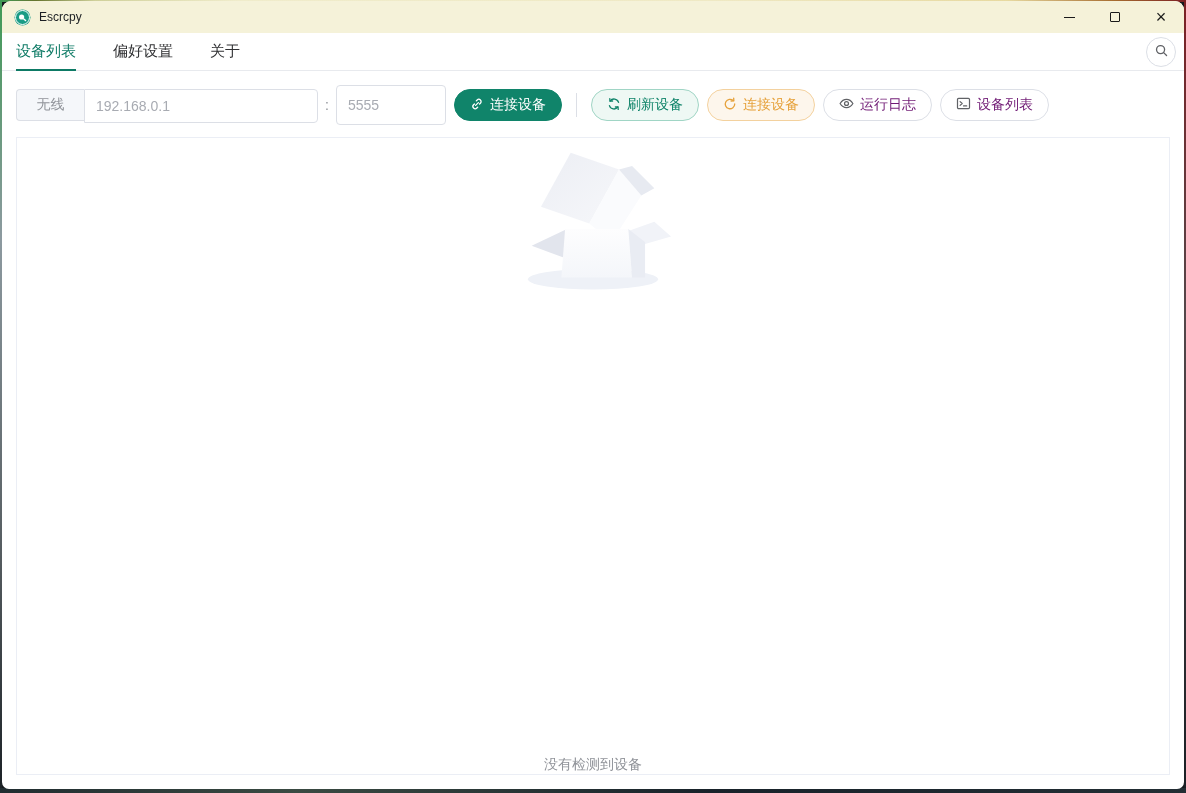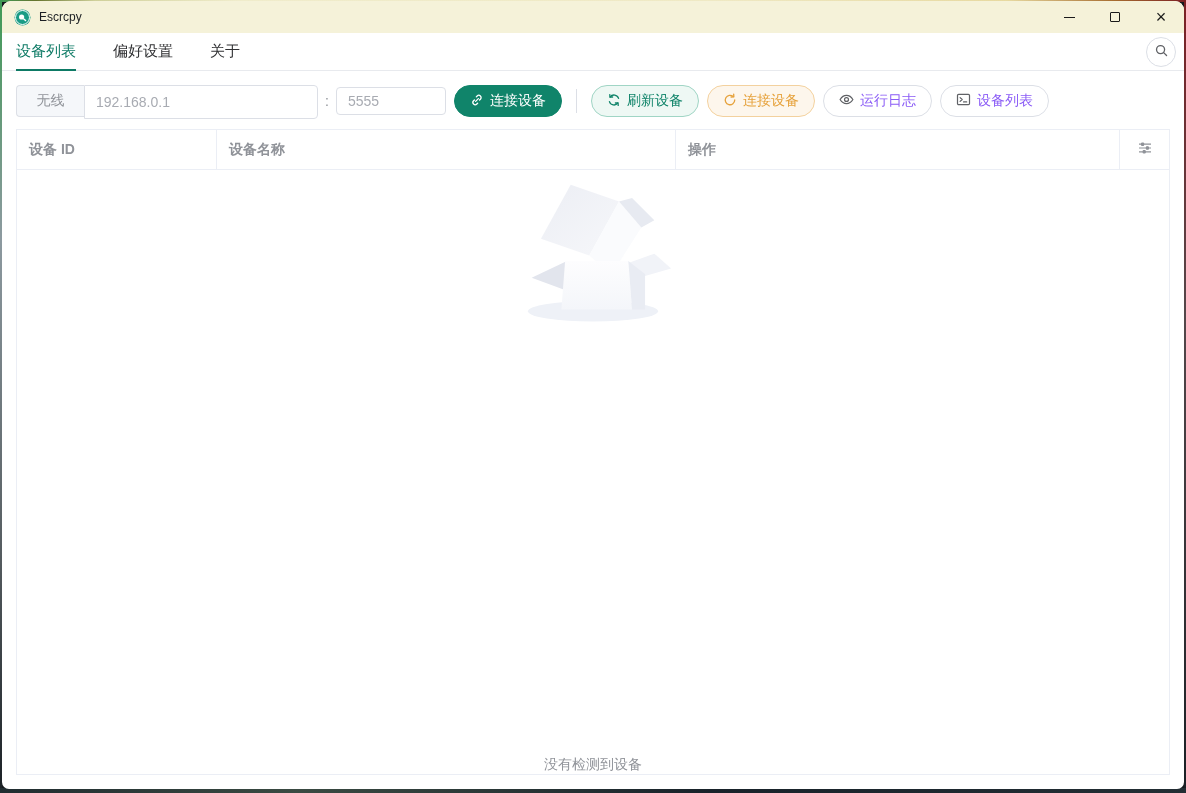--- a/index.html
+++ b/index.html
@@ -40,29 +40,29 @@
   .tab{font-size:15px; font-weight:500; color:#303133; margin-right:37px; height:100%; display:flex; align-items:center; position:relative; cursor:pointer;}
   .tab.active{color:#0d7a65;}
   .tab.active::after{content:""; position:absolute; left:0; right:0; bottom:-1px; height:2px; background:#0d7a65;}
   .search-btn{position:absolute; right:8px; top:4px; width:30px; height:30px; border:1px solid #dcdfe6; border-radius:50%; background:#fff; display:flex; align-items:center; justify-content:center; color:#606266; cursor:pointer;}
 
   
   .toolbar{flex:0 0 58px; display:flex; align-items:center; padding:14px 14px 12px;}
   .input-group{display:flex; height:32px;}
   .prepend{width:68px; background:#f5f7fa; border:1px solid #dcdfe6; border-right:none; border-radius:4px 0 0 4px; color:#909399; font-size:14px; display:flex; align-items:center; justify-content:center;}
   .ip-input{width:234px; height:32px; border:1px solid #dcdfe6; border-radius:0 4px 4px 0; padding:16px 11px; font-size:14px; color:#606266; outline:none; font-family:inherit;}
-  .port-input{width:110px; height:28px; border:1px solid #dcdfe6; border-radius:4px; padding:0 11px; font-size:14px; color:#606266; outline:none; font-family:inherit;}
+  .port-input{width:110px; height:40px; border:1px solid #dcdfe6; border-radius:4px; padding:0 11px; font-size:14px; color:#606266; outline:none; font-family:inherit;}
   input::placeholder{color:#a8abb2; opacity:1;}
   .colon{color:#909399; font-size:14px; margin:0 7px;}
   .btn{height:32px; border-radius:16px; font-size:14px; display:inline-flex; align-items:center; justify-content:center; gap:6px; padding:0 15px; cursor:pointer; border:1px solid transparent; font-family:inherit; white-space:nowrap;}
   .btn svg{flex:0 0 auto;}
   .btn-primary{background:#10846a; border-color:#10846a; color:#fff; margin-left:8px;}
   .btn-plain-green{background:#eef8f4; border-color:#a0d5c5; color:#10846a;align-items:center;}
   .btn-plain-orange{background:#fdf6ec; border-color:#f3d19e; color:#e6a23c;}
-  .btn-default{background:#fff; border-color:#dcdfe6; color:#8b5cf6;font-family:Liberation Mono, monospace;}
+  .btn-default{background:#fff; border-color:#dcdfe6; color:#701a75;font-family:Liberation Mono, monospace;}
   .v-divider{width:1px; height:24px; background:#dcdfe6; margin:0 14px; flex:0 0 1px;}
   .btn + .btn{margin-left:8px;}
 
   
   .content{flex:1; display:flex; flex-direction:column; padding:0 14px 14px;}
   .device-table{flex:1; border:1px solid #ebeef5; display:flex; flex-direction:column; overflow:hidden;}
   .thead{flex:0 0 40px; display:grid; grid-template-columns:200px 459px 1fr 49px; border-bottom:1px solid #ebeef5;}
   .th{display:flex; align-items:center; padding:0 12px; font-size:14px; font-weight:600; color:#909399; border-right:1px solid #ebeef5;}
   .th:last-child{border-right:none; justify-content:center; padding:0; cursor:pointer;}
   .tbody{flex:1; display:flex; flex-direction:column; align-items:center; justify-content:space-between;}
@@ -181,37 +181,20 @@
           <polyline points="4.4,6 6.6,8 4.4,10"></polyline>
           <line x1="8" y1="10.6" x2="11.4" y2="10.6"></line>
         </svg>
       </span>
       <span>设备列表</span>
     </button>
   </div>
 
   <div class="content">
     <div class="device-table">
-      <div class="thead">
-        <div class="th">设备 ID</div>
-        <div class="th">设备名称</div>
-        <div class="th">操作</div>
-        <div class="th">
-          <span>
-            <svg width="16" height="16" viewBox="0 0 16 16" stroke="#909399" stroke-width="1.2" fill="#909399">
-              <line x1="2" y1="4.2" x2="14" y2="4.2"></line>
-                <rect x="4.6" y="3" width="2" height="2.4" rx="0.5"></rect>
-              <line x1="2" y1="8" x2="14" y2="8"></line>
-                <rect x="9.4" y="6.8" width="2" height="2.4" rx="0.5"></rect>
-              <line x1="2" y1="11.8" x2="14" y2="11.8"></line>
-                <rect x="6.2" y="10.6" width="2" height="2.4" rx="0.5"></rect>
-            </svg>
-          </span>
-        </div>
-      </div>
       <div class="tbody">
         <span>
           <svg width="168" height="158" viewBox="0 0 180 170">
             <defs>
               <linearGradient id="gFront" x1="0" y1="0" x2="0" y2="1">
                 <stop offset="0" stop-color="#fdfdfe"></stop>
                   <stop offset="1" stop-color="#f4f6fa"></stop>
               </linearGradient>
               <linearGradient id="gLeft" x1="0" y1="0" x2="1" y2="1">
                 <stop offset="0" stop-color="#eceef4"></stop>

